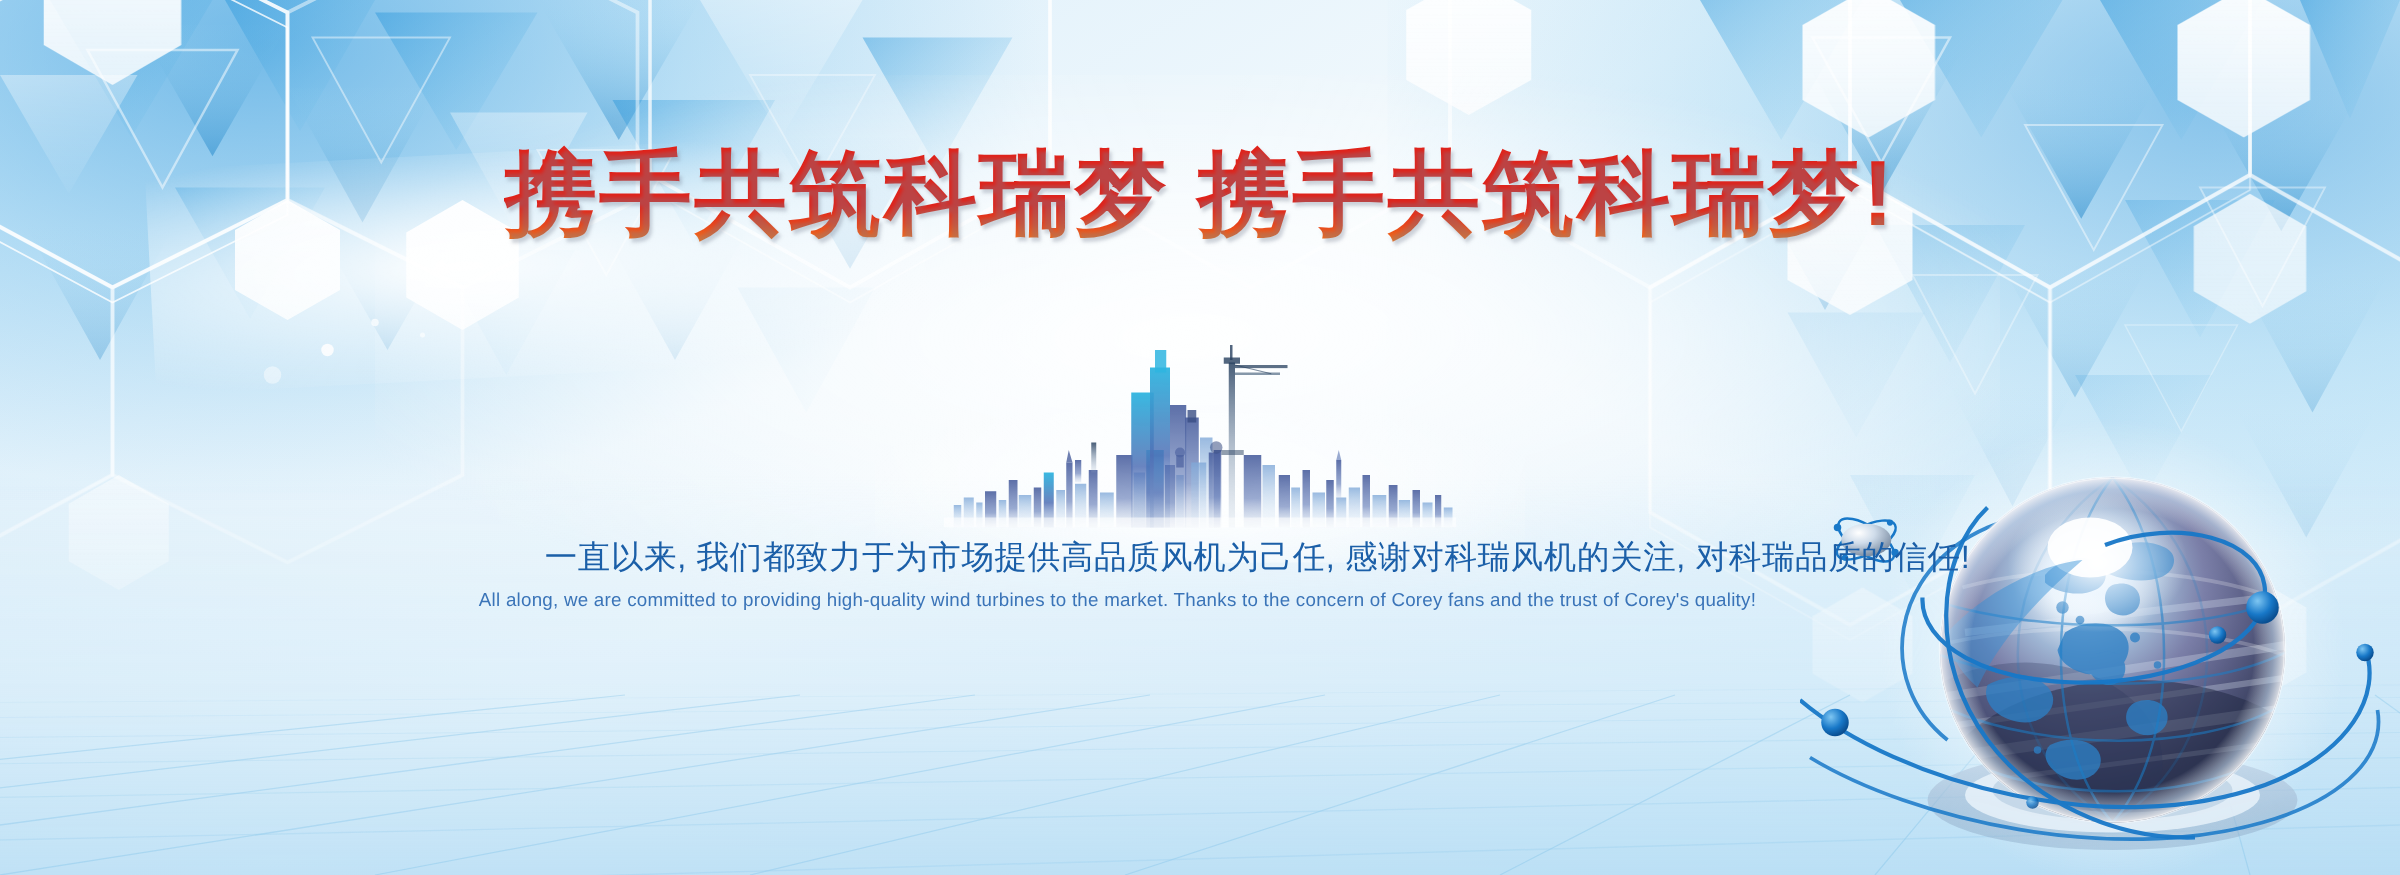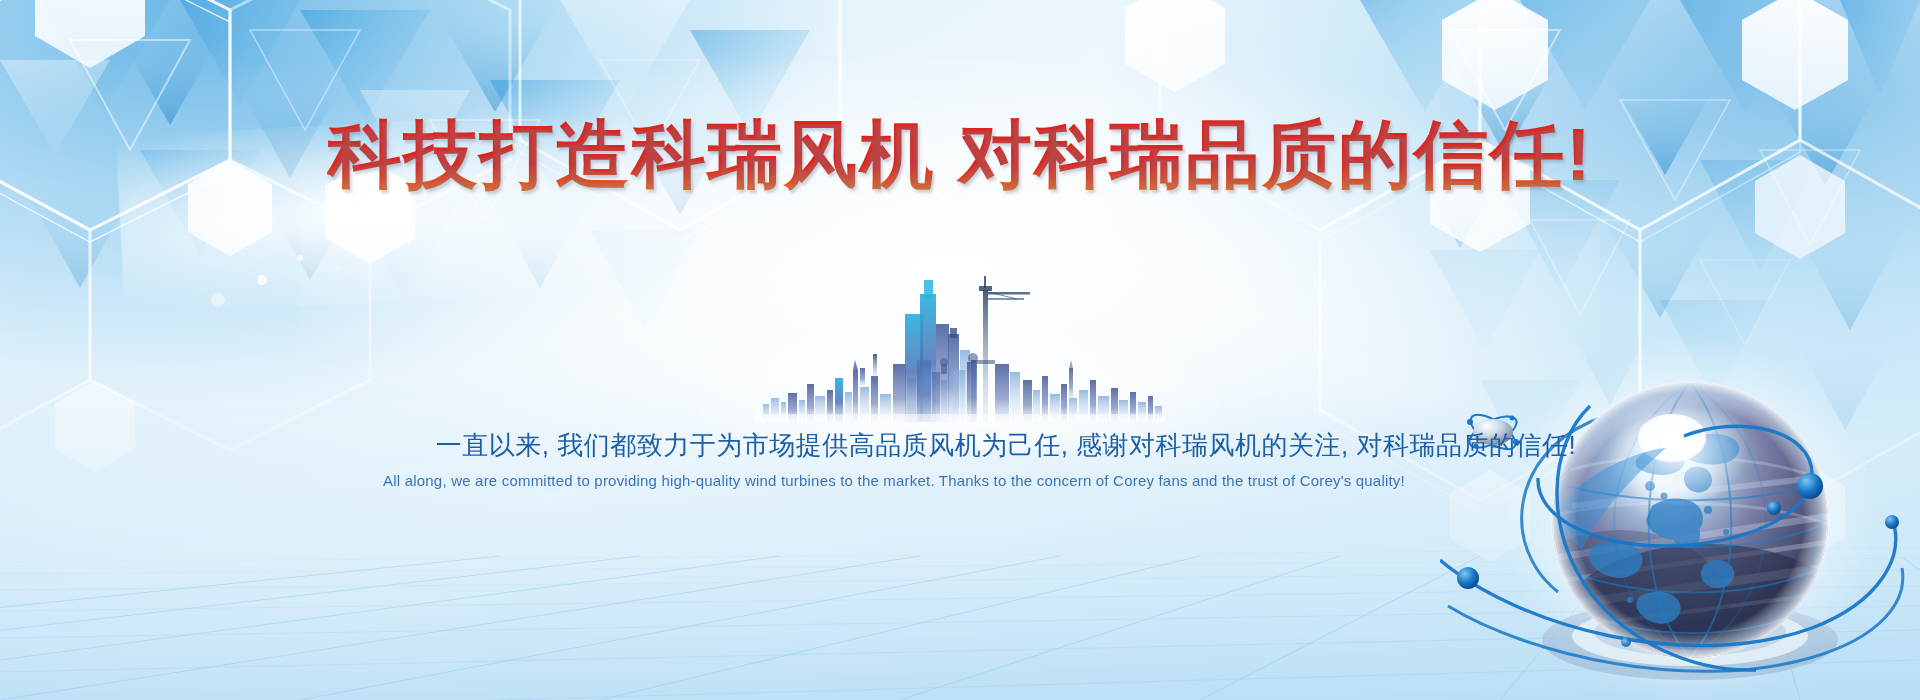--- a/index.html
+++ b/index.html
@@ -493,19 +493,19 @@
       <ellipse cx="53" cy="122" rx="20" ry="13" fill="url(#satG)"></ellipse>
       <circle cx="30" cy="112" r="3" fill="#1878c8"></circle>
       <circle cx="76" cy="132" r="3" fill="#1878c8"></circle>
       <circle cx="36" cy="136" r="2.5" fill="#1878c8"></circle>
       <circle cx="72" cy="108" r="2.5" fill="#1878c8"></circle>
     </g>
   </svg>
 
   <div class="text-block">
     <div class="headline">
-      <span class="grad">科技打造科瑞风机 对科瑞品质的信任!</span>
+      <span class="grad">携手共筑科瑞梦 携手共筑科瑞梦!</span>
     </div>
     <div class="subtitle-cn">一直以来, 我们都致力于为市场提供高品质风机为己任, 感谢对科瑞风机的关注, 对科瑞品质的信任!</div>
     <div class="subtitle-en">All along, we are committed to providing high-quality wind turbines to the market. Thanks to the concern of Corey fans and the trust of Corey's quality!</div>
   </div>
 
 </div>
 
 </body></html>

